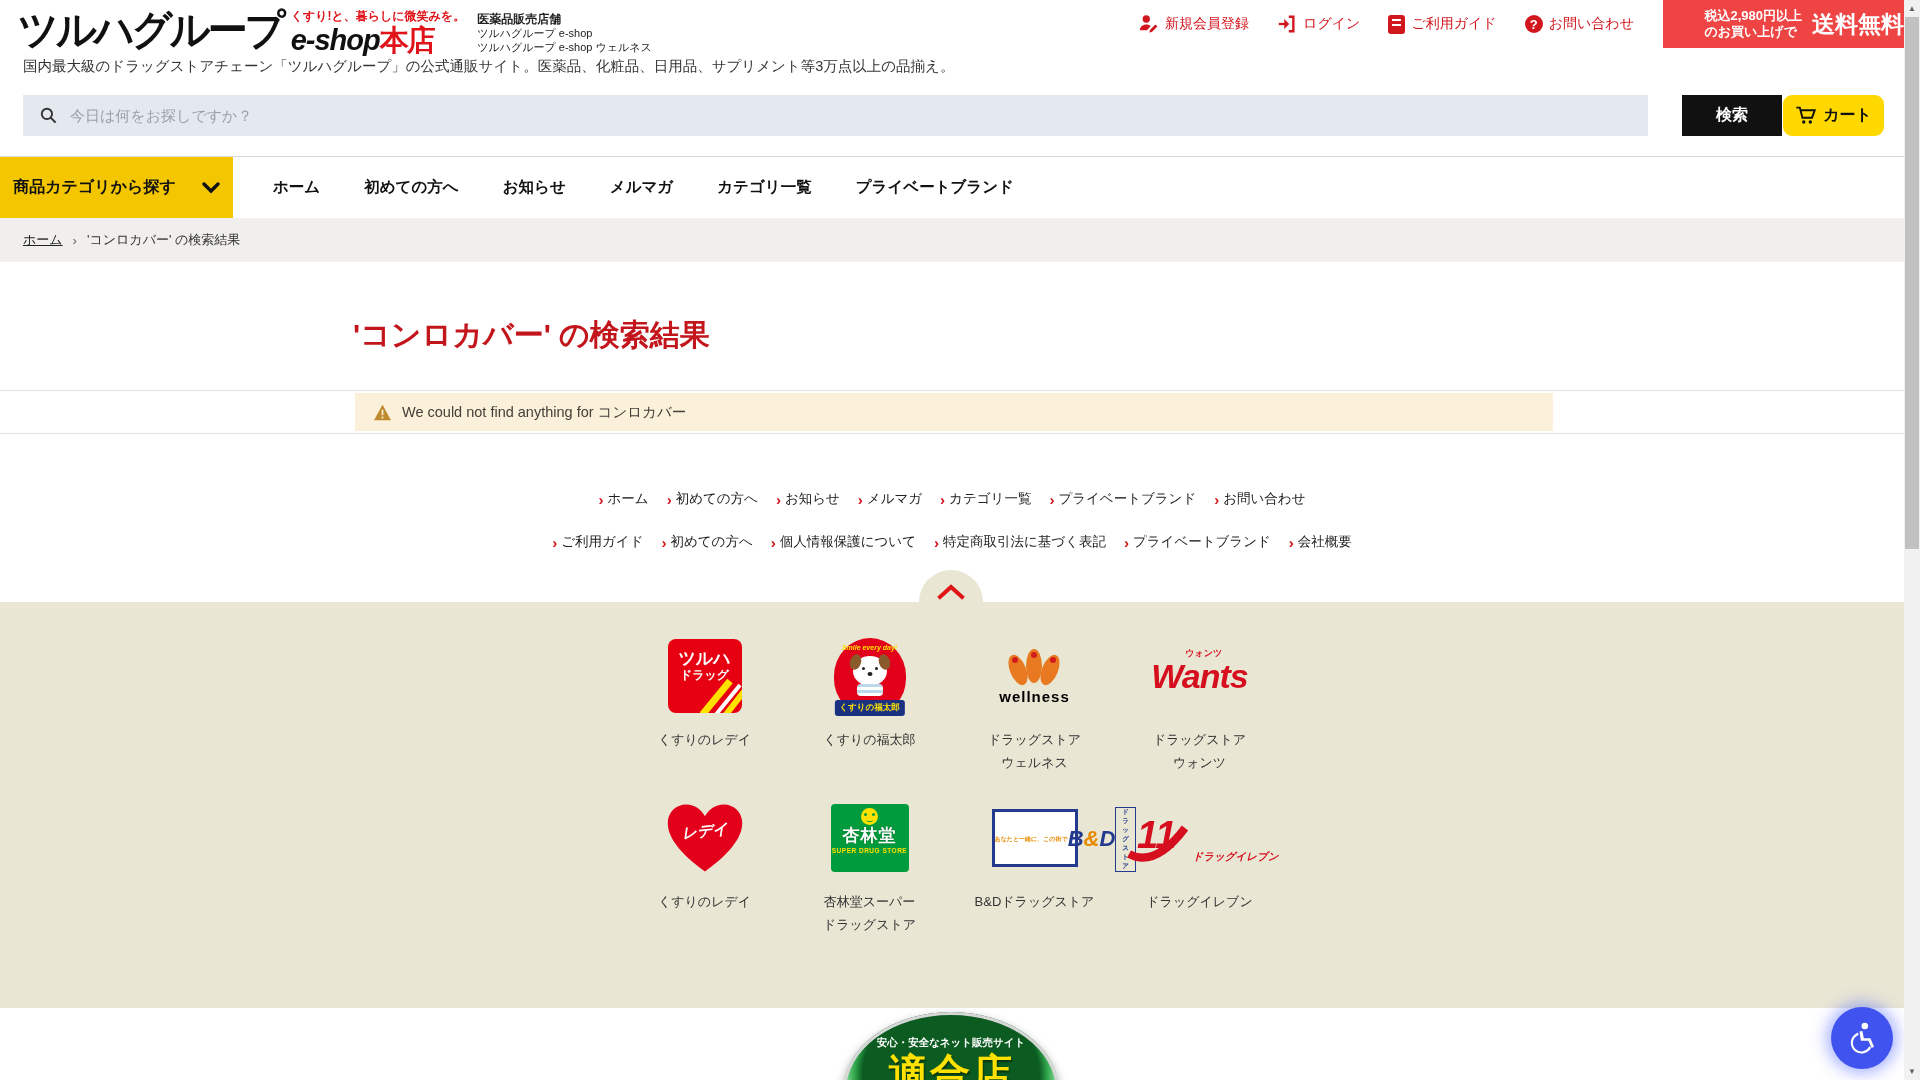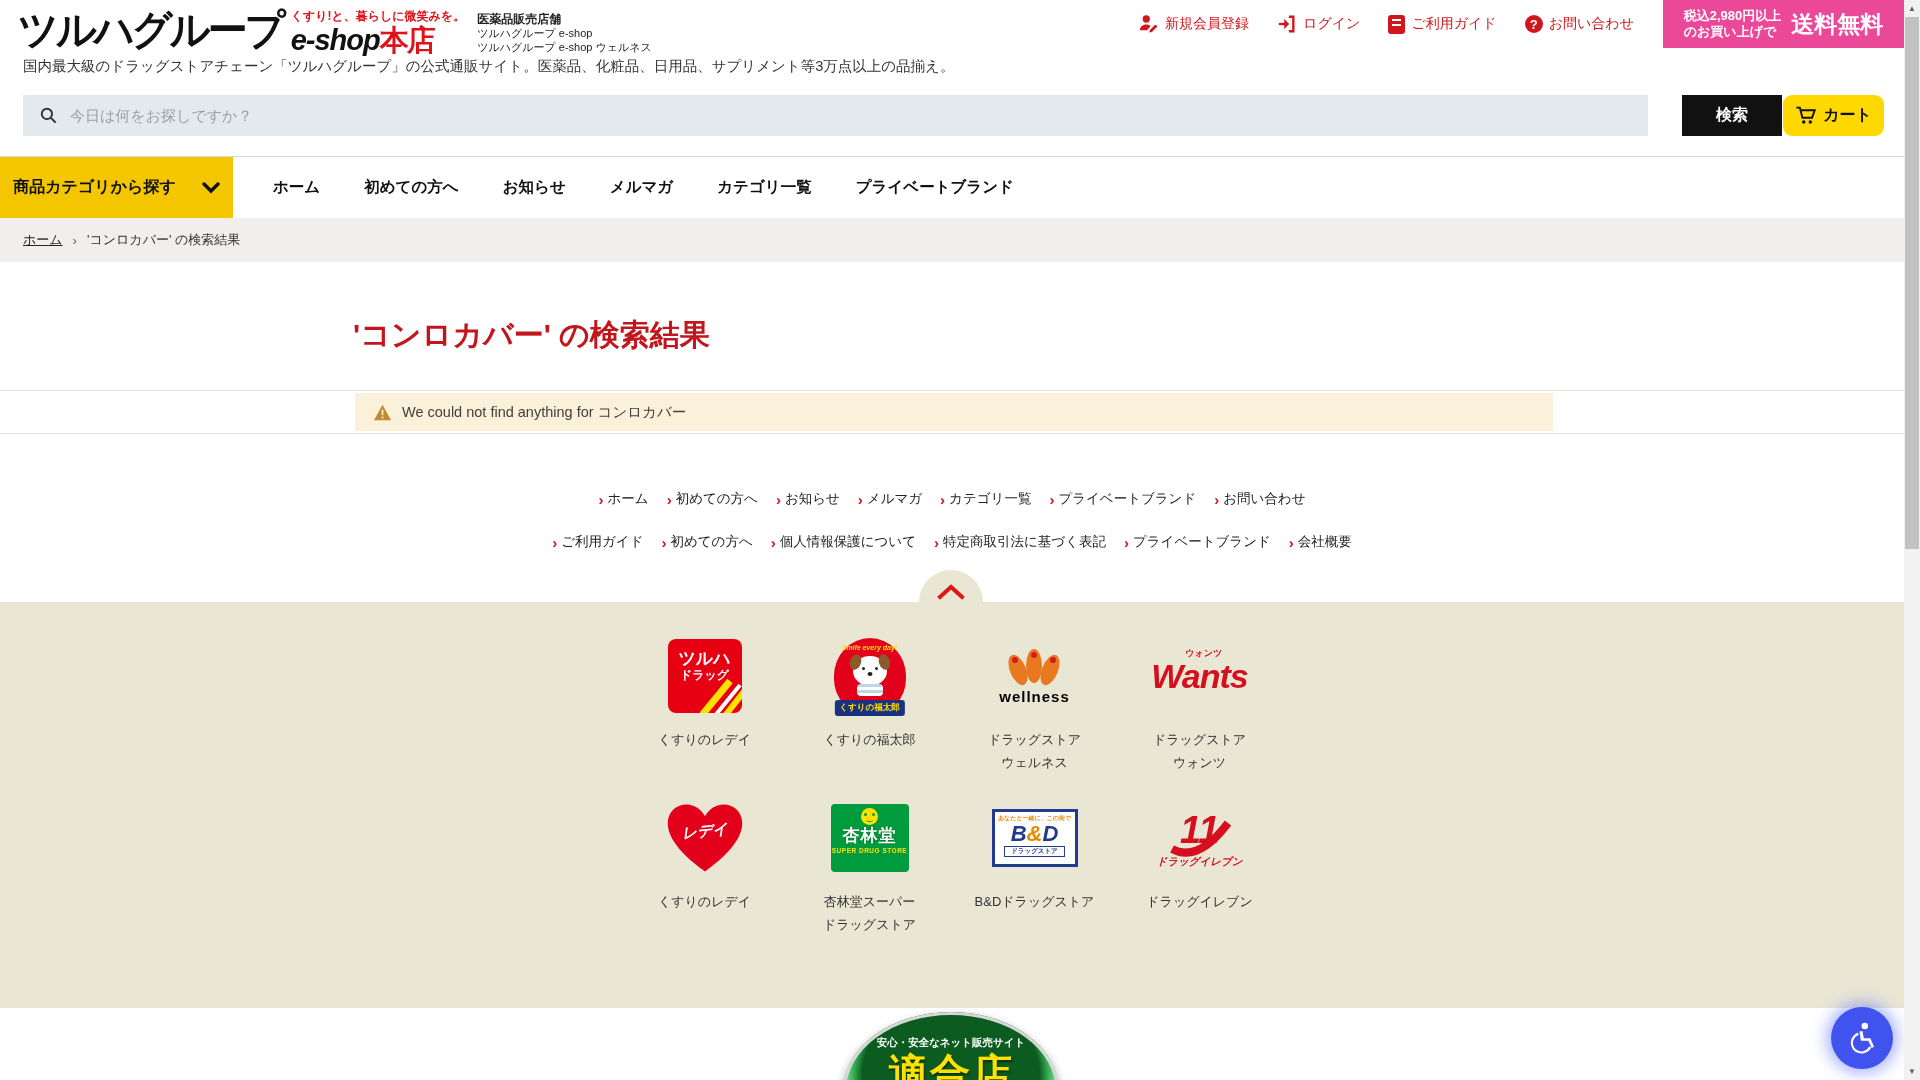--- a/index.html
+++ b/index.html
@@ -18,22 +18,22 @@
   .store-lines .b { font-weight:bold; font-size:12px; }
 
   .utility { position:absolute; top:14px; right:286px; display:flex; gap:28px; align-items:center; }
   .utility .u-item { display:flex; align-items:center; gap:6px; color:#d2161e; font-size:14px; cursor:pointer; white-space:nowrap; }
   .u-ic { width:20px; height:20px; flex:0 0 auto; }
   .q-circle { width:18px; height:18px; border-radius:50%; background:#d2161e; color:#fff; font-weight:bold; font-size:13px;
     display:flex; align-items:center; justify-content:center; }
   .guide-book { width:17px; height:19px; background:#d2161e; border-radius:3px; position:relative; }
   .guide-book:before { content:""; position:absolute; left:4px; top:4px; width:9px; height:2px; background:#fff; box-shadow:0 5px 0 #fff; }
 
-  .ship-banner { position:absolute; top:0; right:16px; width:241px; height:48px; background:#ec4899; color:#fff;
-    display:flex; align-items:center; justify-content:center; gap:10px; }
+  .ship-banner { position:absolute; top:0; right:16px; width:241px; height:48px; background:#ef4444; color:#fff;
+    display:flex; align-items:center; justify-content:flex-end; gap:10px; }
   .ship-small { font-size:13px; font-weight:bold; line-height:16px; white-space:nowrap; }
   .ship-big { font-size:23px; font-weight:bold; white-space:nowrap; }
 
   .site-desc { position:absolute; left:23px; top:57px; font-size:14.5px; color:#333; }
 
   
   .search-bar { position:absolute; left:23px; top:95px; width:1625px; height:41px; background:#e4e8ef;
     display:flex; align-items:center; padding-left:16px; gap:12px; }
   .search-input { flex:1; border:none; background:transparent; outline:none; font-size:15px; color:#000000;
     font-family:"Liberation Sans","DejaVu Sans",sans-serif; }
@@ -119,28 +119,28 @@
 
   .lg-kyorindo { width:78px; height:68px; background:#009b3c; border-radius:4px; display:flex; flex-direction:column;
     align-items:center; padding-top:4px; }
   .smiley { width:17px; height:17px; background:#ffe100; border-radius:50%; position:relative; }
   .smiley:before { content:""; position:absolute; left:3px; top:5px; width:3px; height:3px; border-radius:50%; background:#009b3c; box-shadow:8px 0 0 #009b3c; }
   .smiley:after { content:""; position:absolute; left:5px; top:9px; width:7px; height:4px; border-bottom:1.5px solid #009b3c; border-radius:50%; }
   .lg-kyorindo .kname { color:#fff; font-size:17px; font-weight:900; line-height:22px; letter-spacing:1px;
     text-shadow:0 0 2px #006b28; }
   .lg-kyorindo .ksub { color:#ffe100; font-size:6.5px; font-weight:bold; letter-spacing:.5px; }
 
-  .lg-bd { width:86px; height:58px; background:#fff; border:3px solid #233a8f; display:flex; flex-direction:column;
+  .lg-bd { width:86px; height:58px; background:#fff; border:3px solid #233a8f; display:flex; 
     align-items:center; padding-top:2px; }
   .lg-bd .btag { font-size:6px; color:#e88b00; font-weight:bold; white-space:nowrap; }
   .lg-bd .bname { font-size:22px; font-weight:900; font-style:italic; color:#233a8f; line-height:22px; }
   .lg-bd .bname .amp { color:#e88b00; }
   .lg-bd .bsub { font-size:6.5px; color:#233a8f; font-weight:bold; border:1px solid #233a8f; padding:0 6px; margin-top:1px; }
 
-  .lg-eleven { display:flex; flex-direction:column; align-items:center; }
+  .lg-eleven { display:flex; flex-direction:row; align-items:flex-end; }
   .lg-eleven .esub { color:#d60f1f; font-size:10.5px; font-weight:900; font-style:italic; margin-top:-4px; }
 
   
   .badge { position:absolute; left:843px; top:1012px; width:216px; height:158px; border-radius:50%;
     background:radial-gradient(ellipse at 50% 40%, #0c5c22 0 58%, #2fa54a 63%, #8fe3a0 70%, #1d7a33 78%, #0e5c22 100%);
     box-shadow:0 0 0 3px #d7d7d7 inset, 0 4px 10px rgba(0,0,0,.35);
     display:flex; flex-direction:column; align-items:center; padding-top:24px; cursor:pointer; }
   .badge .b1 { color:#fff; font-size:10.5px; font-weight:bold; white-space:nowrap; }
   .badge .b2 { color:#ffe100; font-size:40px; font-weight:900; letter-spacing:2px; line-height:46px;
     text-shadow:1px 2px 2px #05330f; }

